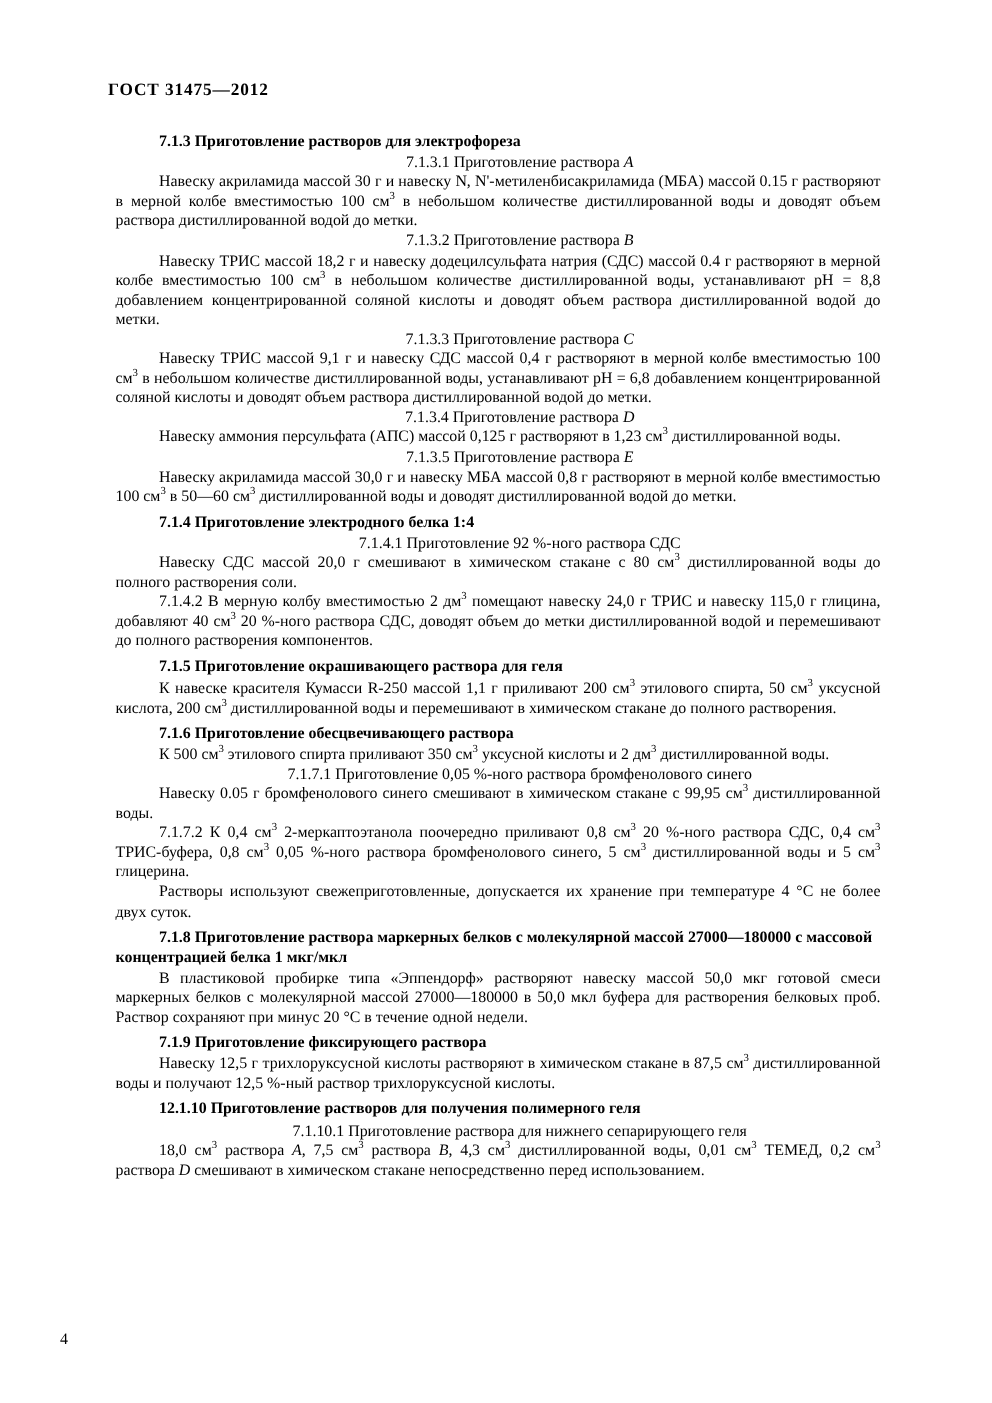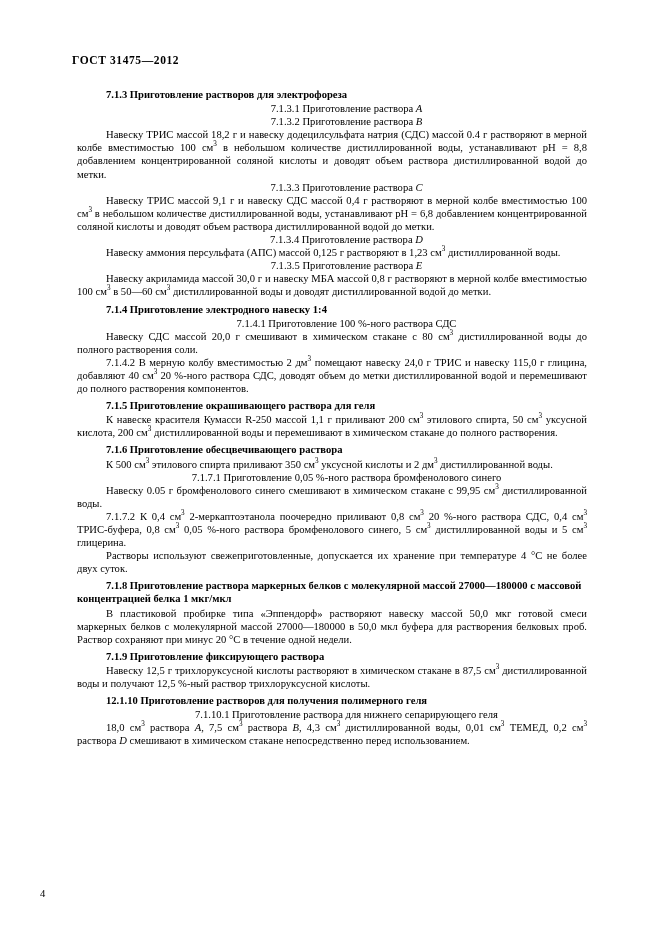--- a/index.html
+++ b/index.html
@@ -67,30 +67,31 @@
   }
 </style>
 </head>
 <body>
 
 <div class="page">
   <div class="doc-header">ГОСТ 31475—2012</div>
   <div class="content">
       <p class="h-clause">7.1.3  Приготовление растворов для электрофореза</p>
       <p class="h-sub">7.1.3.1  Приготовление раствора <span class="it">A</span></p>
+      <p class="para">Навеску акриламида массой 30 г и навеску N, N'-метиленбисакриламида (МБА) массой 0.15 г растворяют в мерной колбе вместимостью 100 см<sup>3</sup> в небольшом количестве дистиллированной воды и доводят объем раствора дистиллированной водой до метки.</p>
       <p class="h-sub">7.1.3.2  Приготовление раствора <span class="it">B</span></p>
       <p class="para">Навеску ТРИС массой 18,2 г и навеску додецилсульфата натрия (СДС) массой 0.4 г растворяют в мерной колбе вместимостью 100 см<sup>3</sup> в небольшом количестве дистиллированной воды, устанавливают pH = 8,8 добавлением концентрированной соляной кислоты и доводят объем раствора дистиллированной водой до метки.</p>
       <p class="h-sub">7.1.3.3  Приготовление раствора <span class="it">C</span></p>
       <p class="para">Навеску ТРИС массой 9,1 г и навеску СДС массой 0,4 г растворяют в мерной колбе вместимостью 100 см<sup>3</sup> в небольшом количестве дистиллированной воды, устанавливают pH = 6,8 добавлением концентрированной соляной кислоты и доводят объем раствора дистиллированной водой до метки.</p>
       <p class="h-sub">7.1.3.4  Приготовление раствора <span class="it">D</span></p>
       <p class="para">Навеску аммония персульфата (АПС) массой 0,125 г растворяют в 1,23 см<sup>3</sup> дистиллированной воды.</p>
       <p class="h-sub">7.1.3.5  Приготовление раствора <span class="it">E</span></p>
       <p class="para">Навеску акриламида массой 30,0 г и навеску МБА массой 0,8 г растворяют в мерной колбе вместимостью 100 см<sup>3</sup> в 50—60 см<sup>3</sup> дистиллированной воды и доводят дистиллированной водой до метки.</p>
-      <p class="h-clause">7.1.4  Приготовление электродного навеску 1:4</p>
-      <p class="h-sub">7.1.4.1  Приготовление 100 %-ного раствора СДС</p>
+      <p class="h-clause">7.1.4  Приготовление электродного белка 1:4</p>
+      <p class="h-sub">7.1.4.1  Приготовление 92 %-ного раствора СДС</p>
       <p class="para">Навеску СДС массой 20,0 г смешивают в химическом стакане с 80 см<sup>3</sup> дистиллированной воды до полного растворения соли.</p>
       <p class="para">7.1.4.2  В мерную колбу вместимостью 2 дм<sup>3</sup> помещают навеску 24,0 г ТРИС и навеску 115,0 г глицина, добавляют 40 см<sup>3</sup> 20 %-ного раствора СДС, доводят объем до метки дистиллированной водой и перемешивают до полного растворения компонентов.</p>
       <p class="h-clause">7.1.5  Приготовление окрашивающего раствора для геля</p>
       <p class="para">К навеске красителя Кумасси R-250 массой 1,1 г приливают 200 см<sup>3</sup> этилового спирта, 50 см<sup>3</sup> уксусной кислота, 200 см<sup>3</sup> дистиллированной воды и перемешивают в химическом стакане до полного растворения.</p>
       <p class="h-clause">7.1.6  Приготовление обесцвечивающего раствора</p>
       <p class="para">К 500 см<sup>3</sup> этилового спирта приливают 350 см<sup>3</sup> уксусной кислоты и 2 дм<sup>3</sup> дистиллированной воды.</p>
       <p class="h-sub">7.1.7.1  Приготовление 0,05 %-ного раствора бромфенолового синего</p>
       <p class="para">Навеску 0.05 г бромфенолового синего смешивают в химическом стакане с 99,95 см<sup>3</sup> дистиллированной воды.</p>
       <p class="para">7.1.7.2  К 0,4 см<sup>3</sup>  2-меркаптоэтанола поочередно приливают 0,8 см<sup>3</sup>  20 %-ного раствора СДС, 0,4 см<sup>3</sup> ТРИС-буфера, 0,8 см<sup>3</sup> 0,05 %-ного раствора бромфенолового синего, 5 см<sup>3</sup> дистиллированной воды и 5 см<sup>3</sup> глицерина.</p>
       <p class="para">Растворы используют свежеприготовленные, допускается их хранение при температуре 4 °C не более двух суток.</p>

